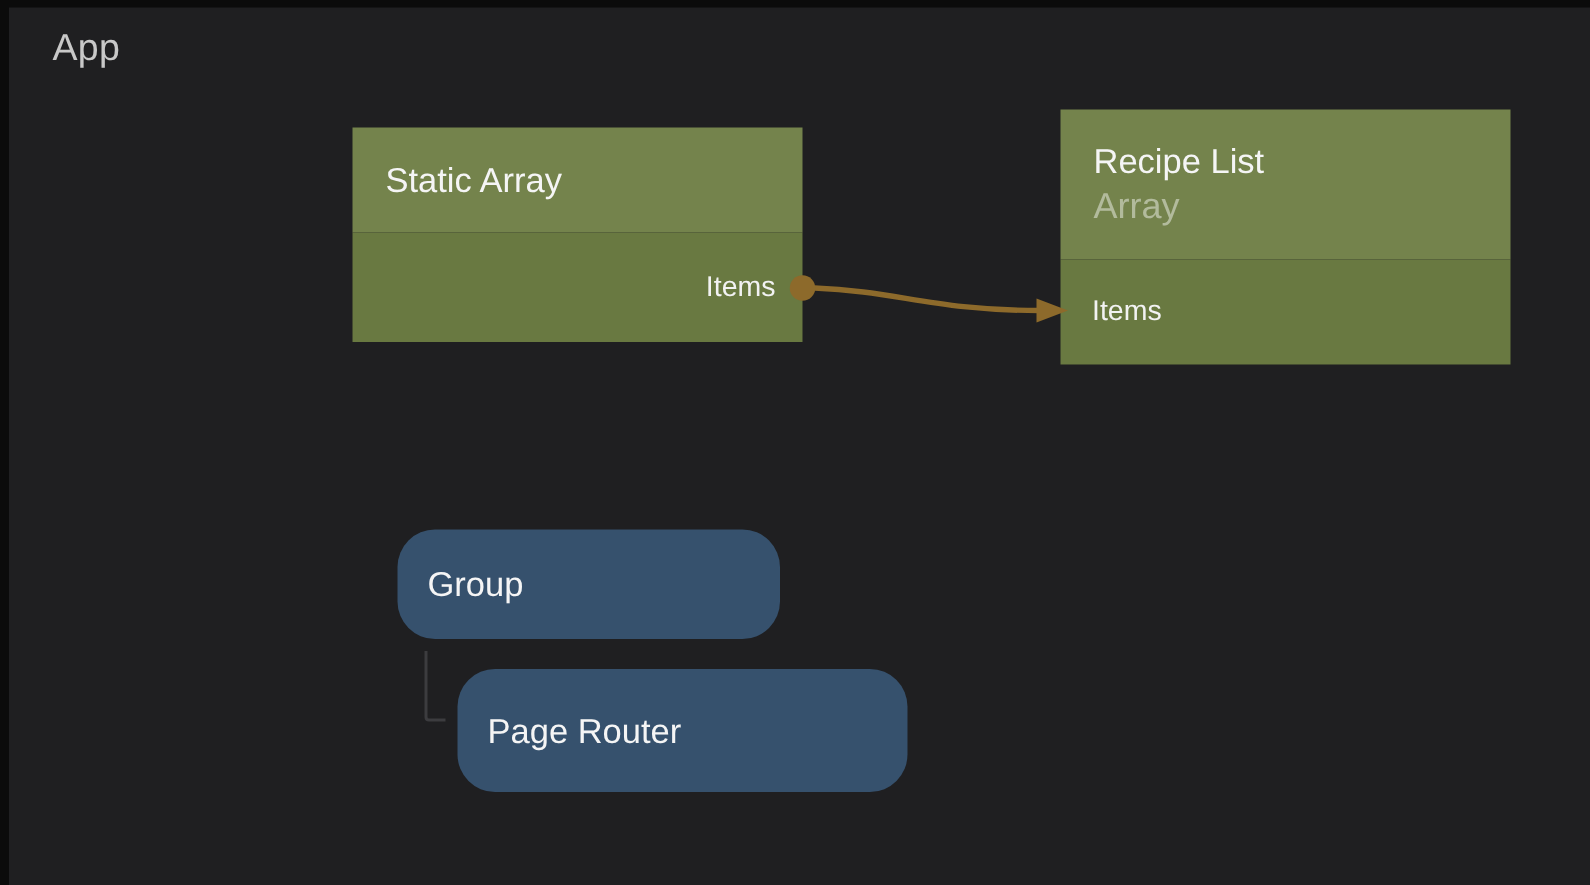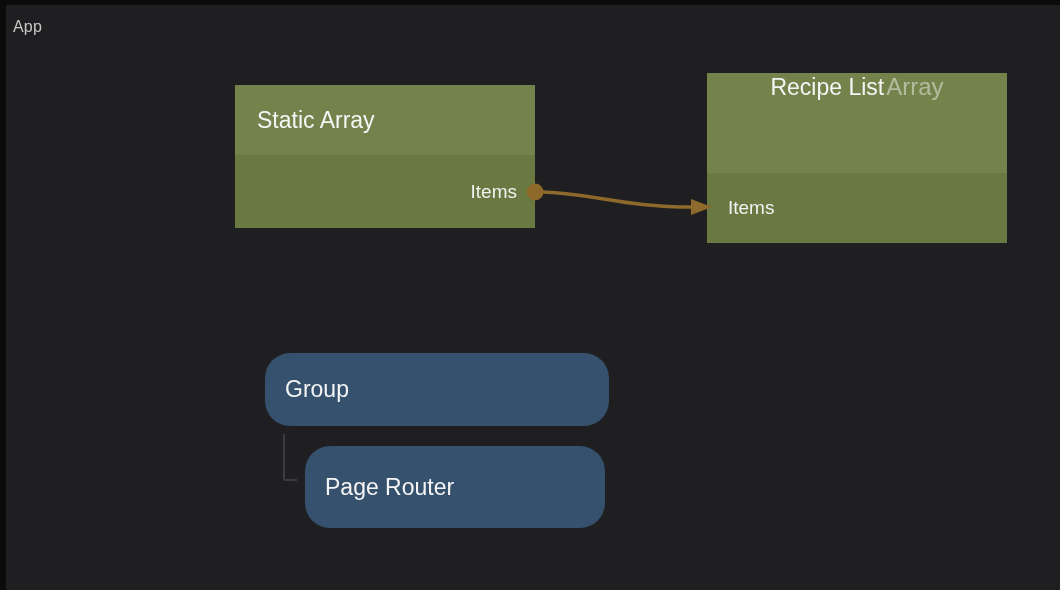--- a/index.html
+++ b/index.html
@@ -13,44 +13,44 @@
     background: var(--background, #1f1f21);
     overflow: hidden;
   }
 
   .strip { position: absolute; background: var(--edge-strip, #0b0b0b); }
   .strip.top  { left: 0; top: 0; width: 1060px; height: 5px; }
   .strip.left { left: 0; top: 0; width: 6px; height: 590px; }
 
   .breadcrumb {
     position: absolute;
-    left: 13px;
+    left: 35px;
     top: 18px;
-    font-size: 16px;
+    font-size: 25px;
     color: var(--breadcrumb-text, #c8c8c8);
     letter-spacing: 0.2px;
     cursor: default;
   }
 
   .node { position: absolute; border-radius: 25px; }
 
   
   #node-static-array { left: 235px; top: 85px;  width: 300px; }
   #node-recipe-list  { left: 707px; top: 73px;  width: 300px; }
 
   .node-header {
     background: var(--green-header, #74834c);
     display: flex;
     align-items: center;
     padding: 0 22px;
   }
   #node-static-array .node-header { height: 70px; }
   #node-recipe-list  .node-header {
     height: 100px;
-    flex-direction: row;
+    flex-direction: column;
     align-items: flex-start;
     justify-content: center;
     gap: 2px;
   }
 
   .node-title {
     color: var(--title-text, #f5f5f5);
     font-size: 23px;
     line-height: 1.25;
     white-space: nowrap;
@@ -76,21 +76,21 @@
     white-space: nowrap;
   }
 
   
   #node-group, #node-page-router {
     background: var(--blue-node, #36516d);
     display: flex;
     align-items: center;
     padding: 0 20px;
   }
-  #node-group       { left: 265px; top: 353px; width: 344px; height: 73px; }
+  #node-group       { left: 265px; top: 353px; width: 255px; height: 73px; }
   #node-page-router { left: 305px; top: 446px; width: 300px; height: 82px; }
 
   .overlay {
     position: absolute;
     left: 0; top: 0;
     pointer-events: none;
   }
   .wire     { stroke: var(--wire, #8d6a2b); stroke-width: 3.6; fill: none; }
   .wiredot  { fill: var(--wire, #8d6a2b); }
   .wirearrow{ fill: var(--wire, #8d6a2b); }

